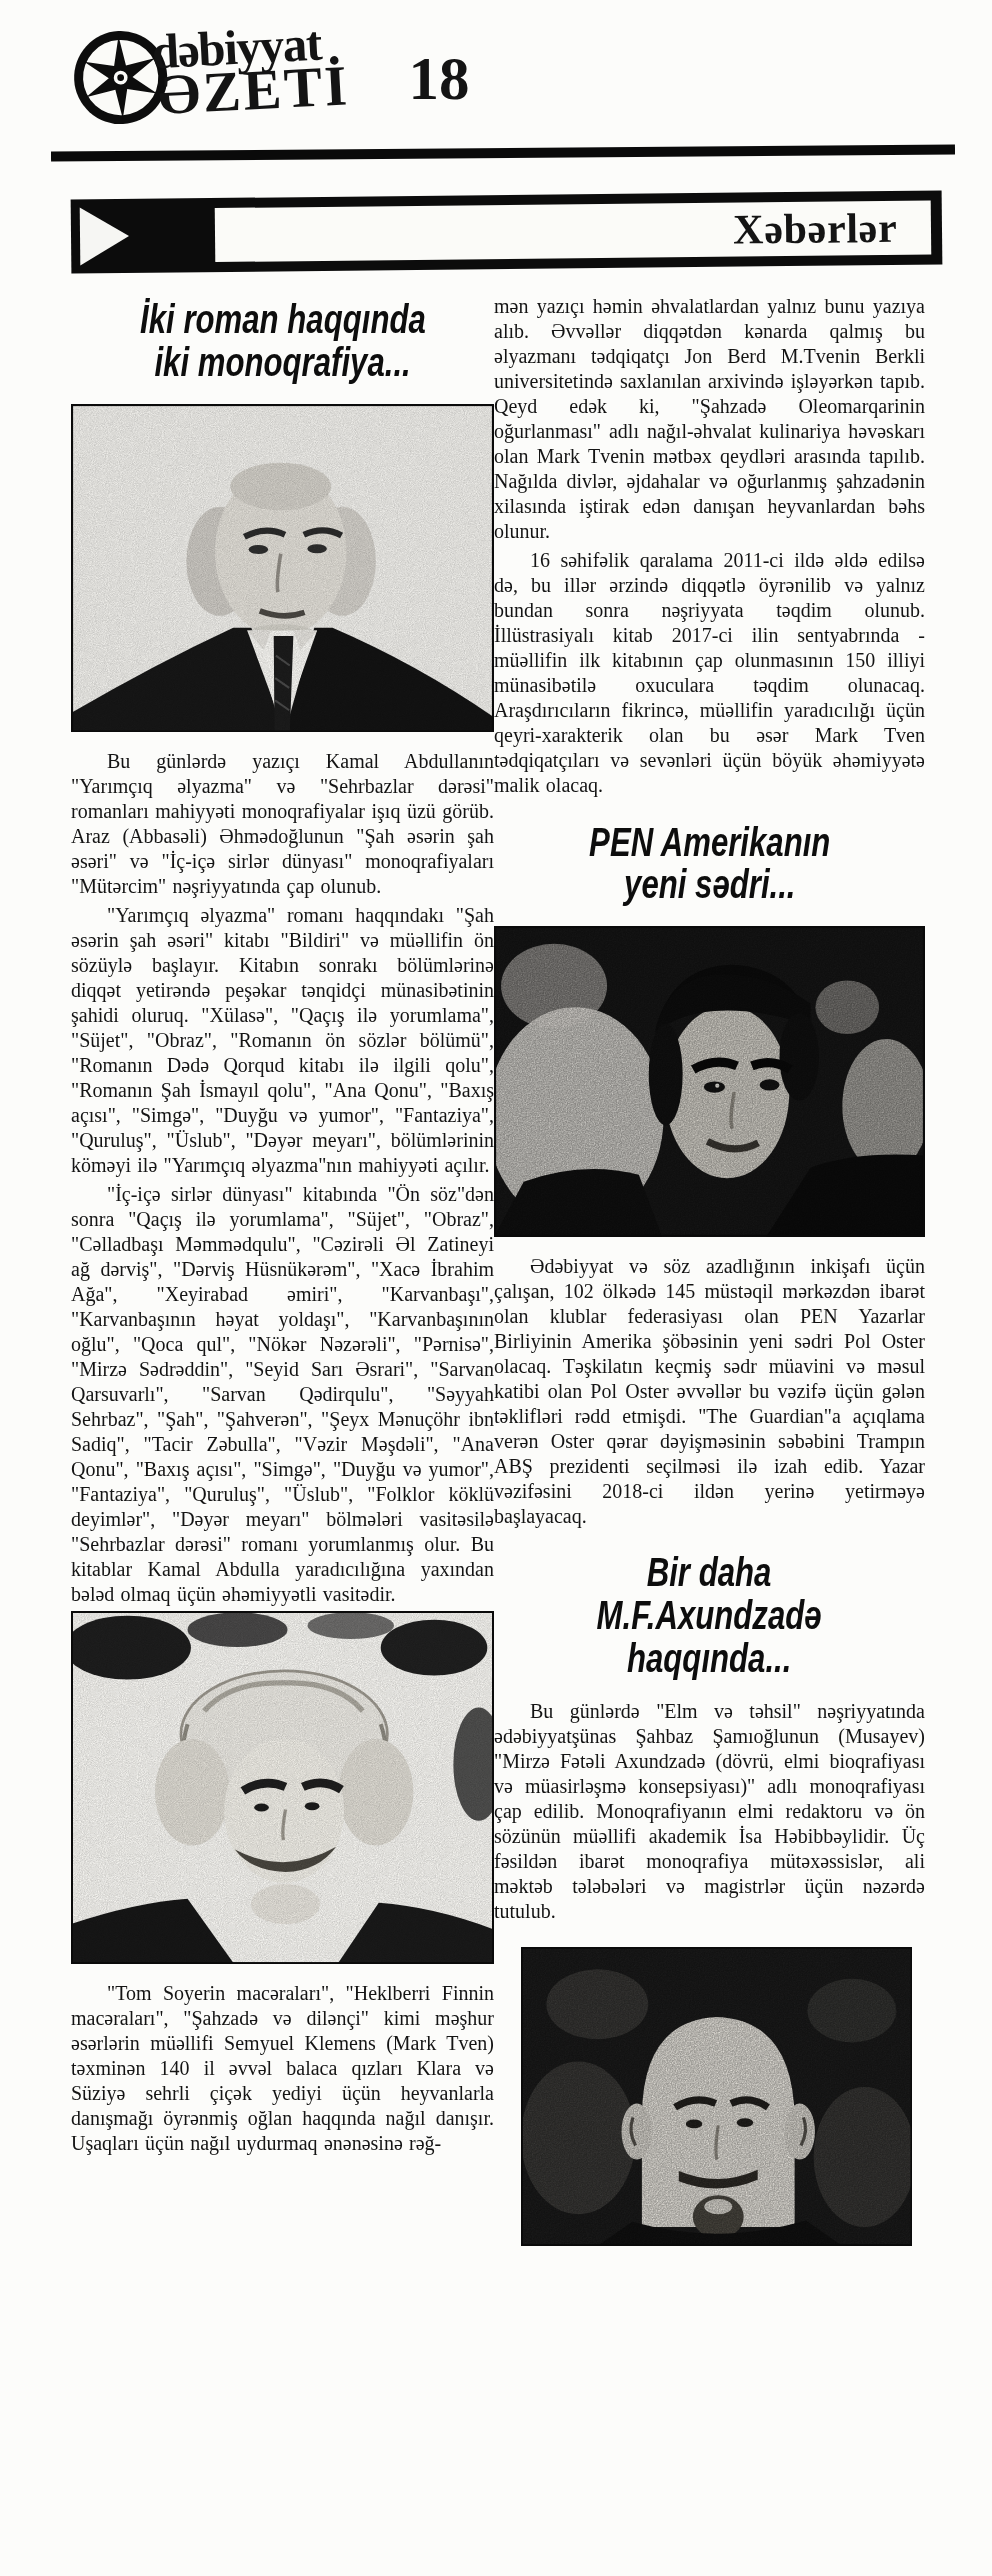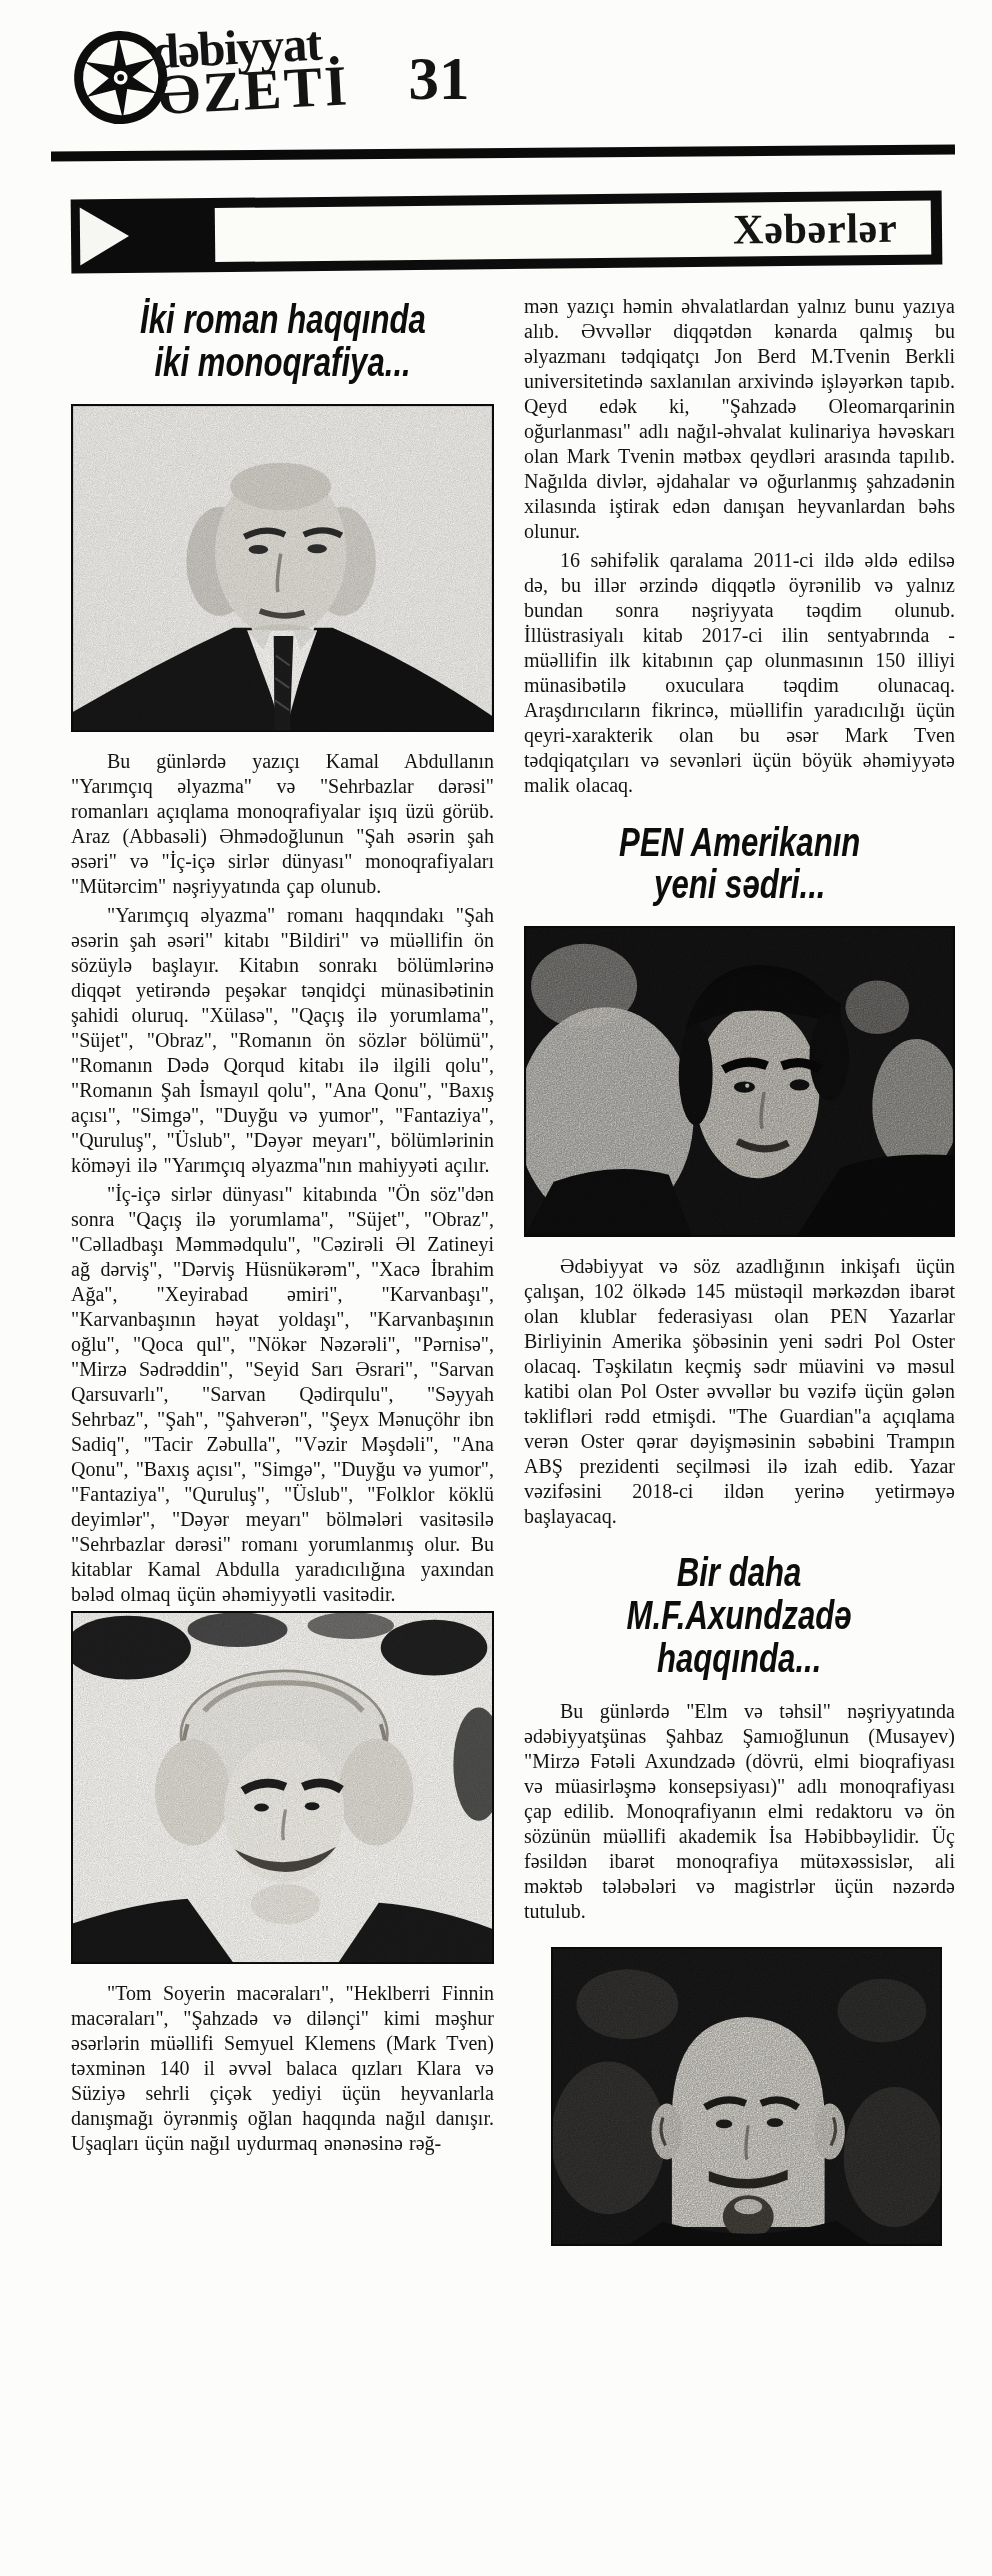--- a/index.html
+++ b/index.html
@@ -25,21 +25,21 @@
   .mast-page{font-weight:700;font-size:61px;margin-top:26.5px;margin-left:6.6px;flex:0 0 auto;}
   .mast-rule{height:10px;background:#0a0a0a;margin:5.3px -13.2px 0 -20px;transform:rotate(-0.45deg);}
   
   .band{position:relative;height:74px;margin:37px 0 0 0;background:#0c0c0c;transform:rotate(-0.6deg);}
   .band-arrow{position:absolute;left:9.3px;top:50%;transform:translateY(-50%);
     width:0;height:0;border-top:29px solid transparent;border-bottom:29px solid transparent;border-left:49px solid #f6f6f3;}
   .band-box{position:absolute;left:144px;right:10.6px;top:10px;bottom:10px;background:#fbfbf8;
     display:flex;align-items:center;justify-content:flex-end;padding-right:34px;}
   .band-title{font-weight:700;font-size:42px;letter-spacing:0.7px;}
   
-  .cols{display:grid;grid-template-columns:423px 431px;column-gap:30px;margin-top:25px;}
+  .cols{display:grid;grid-template-columns:423px 431px;column-gap:0;margin-top:25px;}
   .col{min-width:0;}
   p.art{
     font-size:20px;line-height:25px;text-align:justify;margin:0 0 4px 0;
     text-indent:36px; word-spacing:1.3px;font-family:Liberation Serif, serif;
   }
   p.art.noindent{text-indent:0;}
   .headline{text-align:center;margin:22.5px 0 20px 0;line-height:1.04;}
   .headline .hl{
     display:inline-block;font-family:"Liberation Sans", sans-serif;
     font-weight:700;font-style:italic;font-size:41px;white-space:nowrap;
@@ -61,21 +61,21 @@
         <circle cx="50" cy="50" r="38" fill="#fbfbf8"></circle>
         <polygon fill="#0d0d0d" points="50,8 56,38 86,32 62,50 86,68 56,62 50,92 44,62 14,68 38,50 14,32 44,38"></polygon>
         <circle cx="50" cy="50" r="7" fill="#fbfbf8"></circle>
         <circle cx="50" cy="50" r="3.4" fill="#0d0d0d"></circle>
       </svg>
       <div class="logo-words">
         <span class="logo-top">dəbiyyat</span>
         <span class="logo-bottom">ƏZETİ</span>
       </div>
     </div>
-    <div class="mast-page">31</div>
+    <div class="mast-page">18</div>
   </header>
   <div class="mast-rule"></div>
 
   <div class="band">
     <span class="band-arrow"></span>
     <div class="band-box">
       <span class="band-title">Xəbərlər</span>
     </div>
   </div>
 
@@ -113,21 +113,21 @@
           <polygon points="252,324 352,324 303,462" fill="#f4f3ef"></polygon>
           <polygon points="252,324 286,324 276,352" fill="#e2e0db"></polygon>
           <polygon points="352,324 318,324 328,352" fill="#e2e0db"></polygon>
           <polygon points="290,332 318,332 313,470 291,470" fill="#1c1c1c"></polygon>
           <path d="M293 360 l20 14 M292 392 l20 14 M292 424 l20 14" stroke="#4a4a4a" stroke-width="3"></path>
           <rect x="0" y="0" width="605" height="470" filter="url(#n1)" opacity="0.16"></rect>
           <rect x="1.5" y="1.5" width="602" height="467" fill="none" stroke="#0a0a0a" stroke-width="3"></rect>
         </svg>
       </div>
 
-      <p class="art">Bu günlərdə yazıçı Kamal Abdullanın "Yarımçıq əlyazma" və "Sehrbazlar dərəsi" romanları açıqlama monoqrafiyalar işıq üzü görüb. Araz (Abbasəli) Əhmədoğlunun "Şah əsərin şah əsəri" və "İç-içə sirlər dünyası" monoqrafiyaları "Mütərcim" nəşriyyatında çap olunub.</p>
+      <p class="art">Bu günlərdə yazıçı Kamal Abdullanın "Yarımçıq əlyazma" və "Sehrbazlar dərəsi" romanları mahiyyəti monoqrafiyalar işıq üzü görüb. Araz (Abbasəli) Əhmədoğlunun "Şah əsərin şah əsəri" və "İç-içə sirlər dünyası" monoqrafiyaları "Mütərcim" nəşriyyatında çap olunub.</p>
       <p class="art">"Yarımçıq əlyazma" romanı haqqındakı "Şah əsərin şah əsəri" kitabı "Bildiri" və müəllifin ön sözüylə başlayır. Kitabın sonrakı bölümlərinə diqqət yetirəndə peşəkar tənqidçi münasibətinin şahidi oluruq. "Xülasə", "Qaçış ilə yorumlama", "Süjet", "Obraz", "Romanın ön sözlər bölümü", "Romanın Dədə Qorqud kitabı ilə ilgili qolu", "Romanın Şah İsmayıl qolu", "Ana Qonu", "Baxış açısı", "Simgə", "Duyğu və yumor", "Fantaziya", "Quruluş", "Üslub", "Dəyər meyarı", bölümlərinin köməyi ilə "Yarımçıq əlyazma"nın mahiyyəti açılır.</p>
       <p class="art">"İç-içə sirlər dünyası" kitabında "Ön söz"dən sonra "Qaçış ilə yorumlama", "Süjet", "Obraz", "Cəlladbaşı Məmmədqulu", "Cəzirəli Əl Zatineyi ağ dərviş", "Dərviş Hüsnükərəm", "Xacə İbrahim Ağa", "Xeyirabad əmiri", "Karvanbaşı", "Karvanbaşının həyat yoldaşı", "Karvanbaşının oğlu", "Qoca qul", "Nökər Nəzərəli", "Pərnisə", "Mirzə Sədrəddin", "Seyid Sarı Əsrari", "Sarvan Qarsuvarlı", "Sarvan Qədirqulu", "Səyyah Sehrbaz", "Şah", "Şahverən", "Şeyx Mənuçöhr ibn Sadiq", "Tacir Zəbulla", "Vəzir Məşdəli", "Ana Qonu", "Baxış açısı", "Simgə", "Duyğu və yumor", "Fantaziya", "Quruluş", "Üslub", "Folklor köklü deyimlər", "Dəyər meyarı" bölmələri vasitəsilə "Sehrbazlar dərəsi" romanı yorumlanmış olur. Bu kitablar Kamal Abdulla yaradıcılığına yaxından bələd olmaq üçün əhəmiyyətli vasitədir.</p>
 
 
       <div class="photo-wrap">
         <svg class="photo" viewBox="0 0 635 530">
           <defs>
             <filter id="n2">
                 <feTurbulence type="fractalNoise" baseFrequency="0.7" numOctaves="2"></feTurbulence>
               <feColorMatrix type="matrix" values="0 0 0 0 0  0 0 0 0 0  0 0 0 0 0  0.9 0.9 0.9 0 -0.88"></feColorMatrix>

